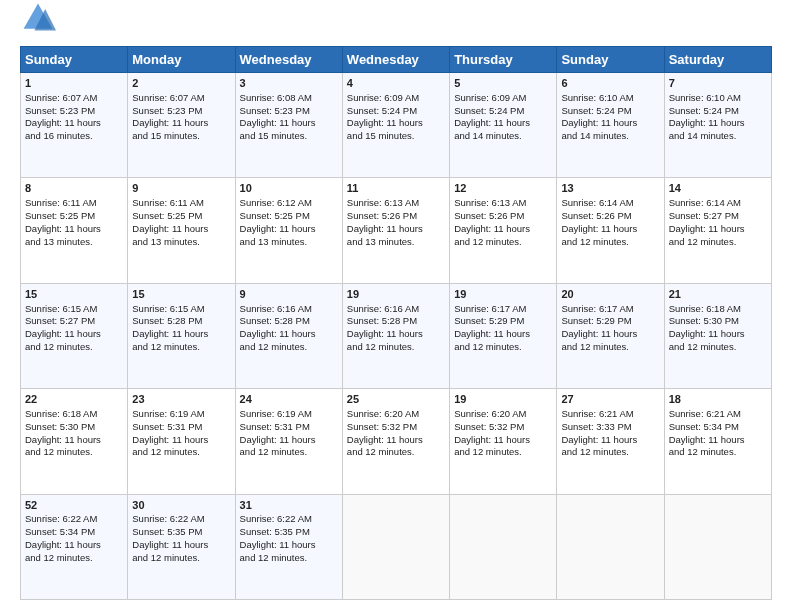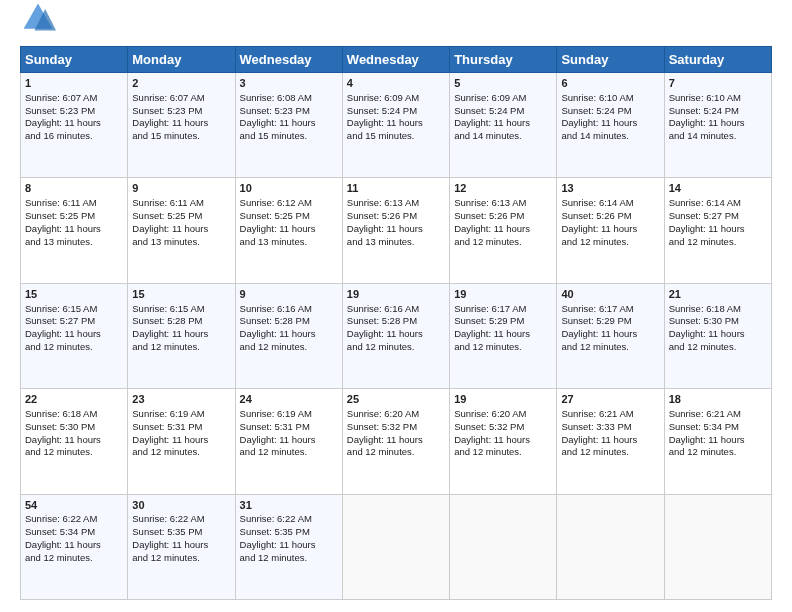--- a/index.html
+++ b/index.html
@@ -259,21 +259,21 @@
             <span style="display: block;">and 12 minutes.</span>
           </td>
           <td>
             <span class="day-num">19</span>
             <span style="display: block;">Sunrise: 6:17 AM</span>
             <span style="display: block;">Sunset: 5:29 PM</span>
             <span style="display: block;">Daylight: 11 hours</span>
             <span style="display: block;">and 12 minutes.</span>
           </td>
           <td>
-            <span class="day-num">40</span>
+            <span class="day-num">20</span>
             <span style="display: block;">Sunrise: 6:17 AM</span>
             <span style="display: block;">Sunset: 5:29 PM</span>
             <span style="display: block;">Daylight: 11 hours</span>
             <span style="display: block;">and 12 minutes.</span>
           </td>
           <td>
             <span class="day-num">21</span>
             <span style="display: block;">Sunrise: 6:18 AM</span>
             <span style="display: block;">Sunset: 5:30 PM</span>
             <span style="display: block;">Daylight: 11 hours</span>
@@ -326,21 +326,21 @@
           <td>
             <span class="day-num">18</span>
             <span style="display: block;">Sunrise: 6:21 AM</span>
             <span style="display: block;">Sunset: 5:34 PM</span>
             <span style="display: block;">Daylight: 11 hours</span>
             <span style="display: block;">and 12 minutes.</span>
           </td>
         </tr>
         <tr>
           <td>
-            <span class="day-num">54</span>
+            <span class="day-num">52</span>
             <span style="display: block;">Sunrise: 6:22 AM</span>
             <span style="display: block;">Sunset: 5:34 PM</span>
             <span style="display: block;">Daylight: 11 hours</span>
             <span style="display: block;">and 12 minutes.</span>
           </td>
           <td>
             <span class="day-num">30</span>
             <span style="display: block;">Sunrise: 6:22 AM</span>
             <span style="display: block;">Sunset: 5:35 PM</span>
             <span style="display: block;">Daylight: 11 hours</span>

